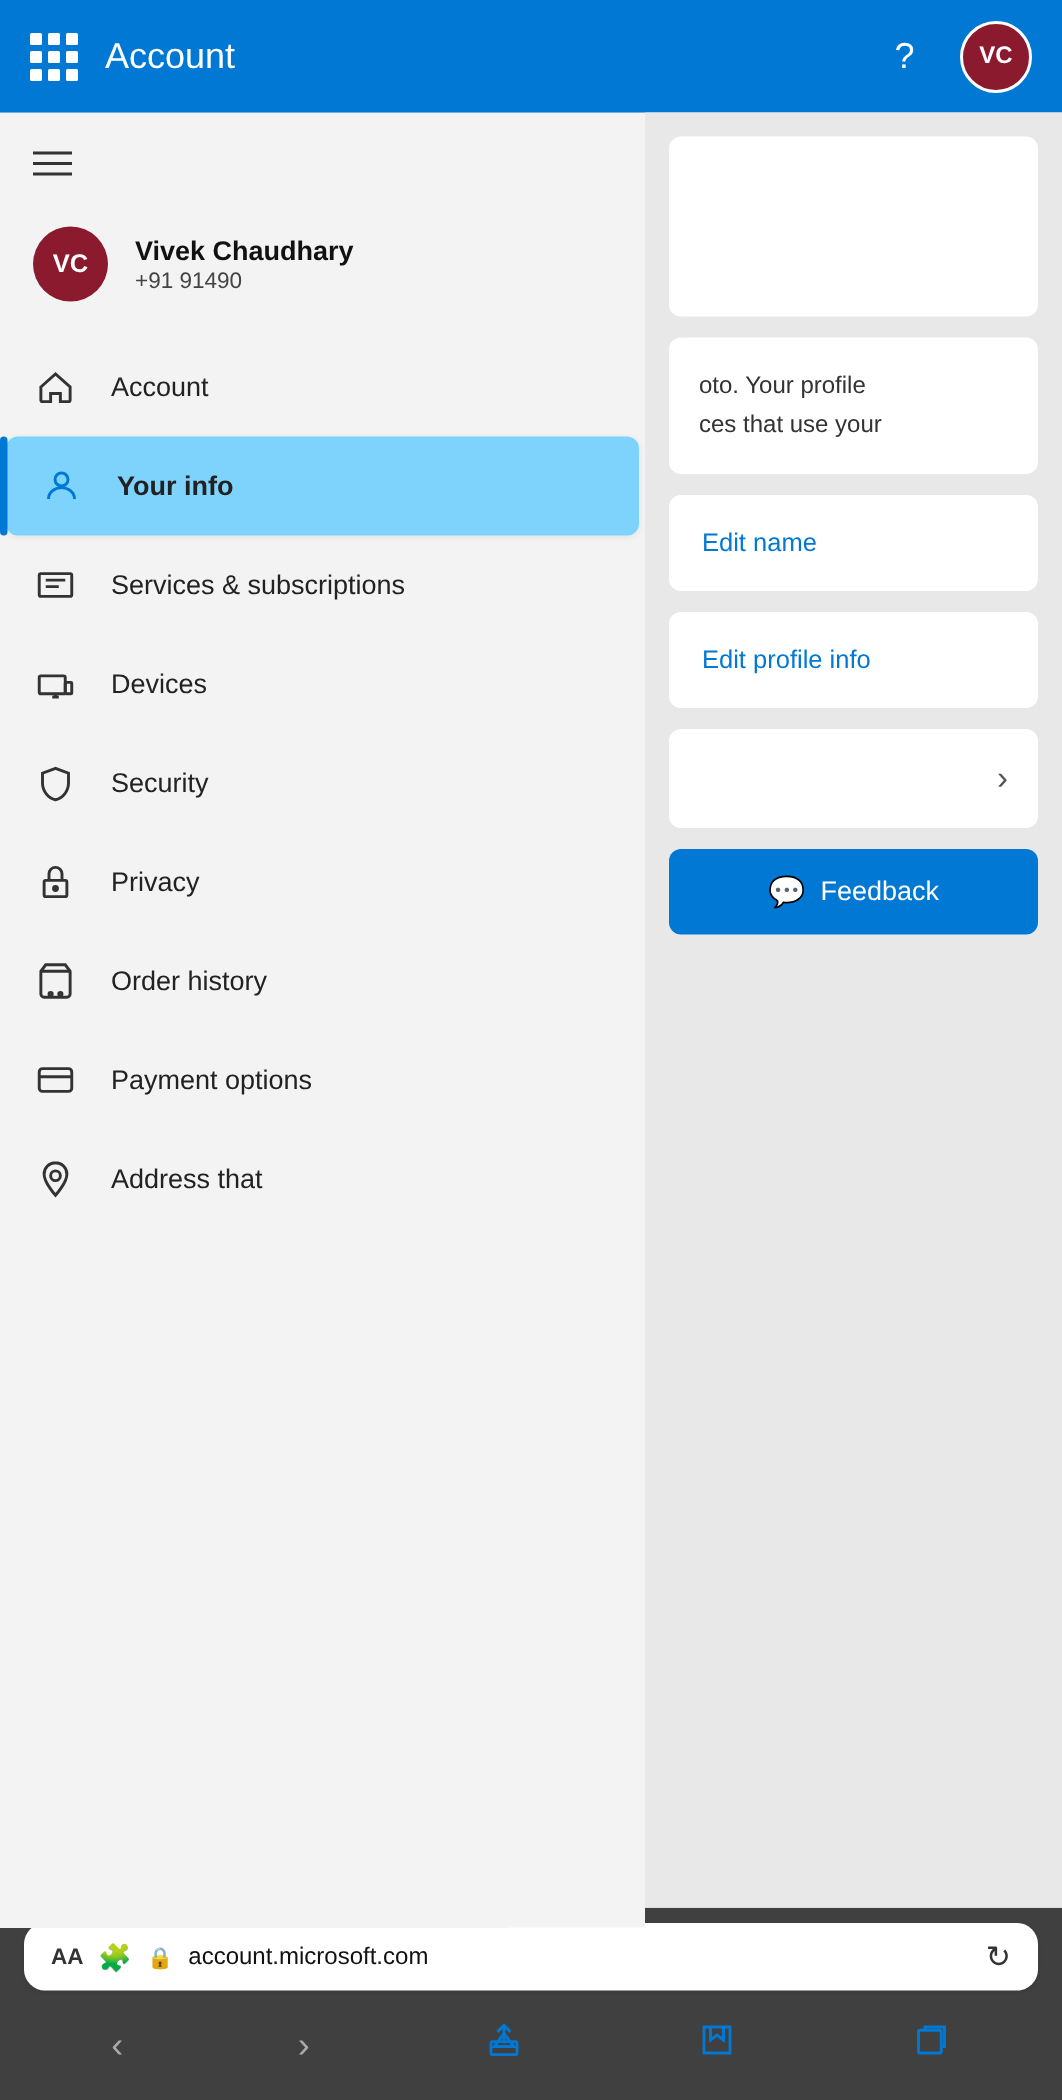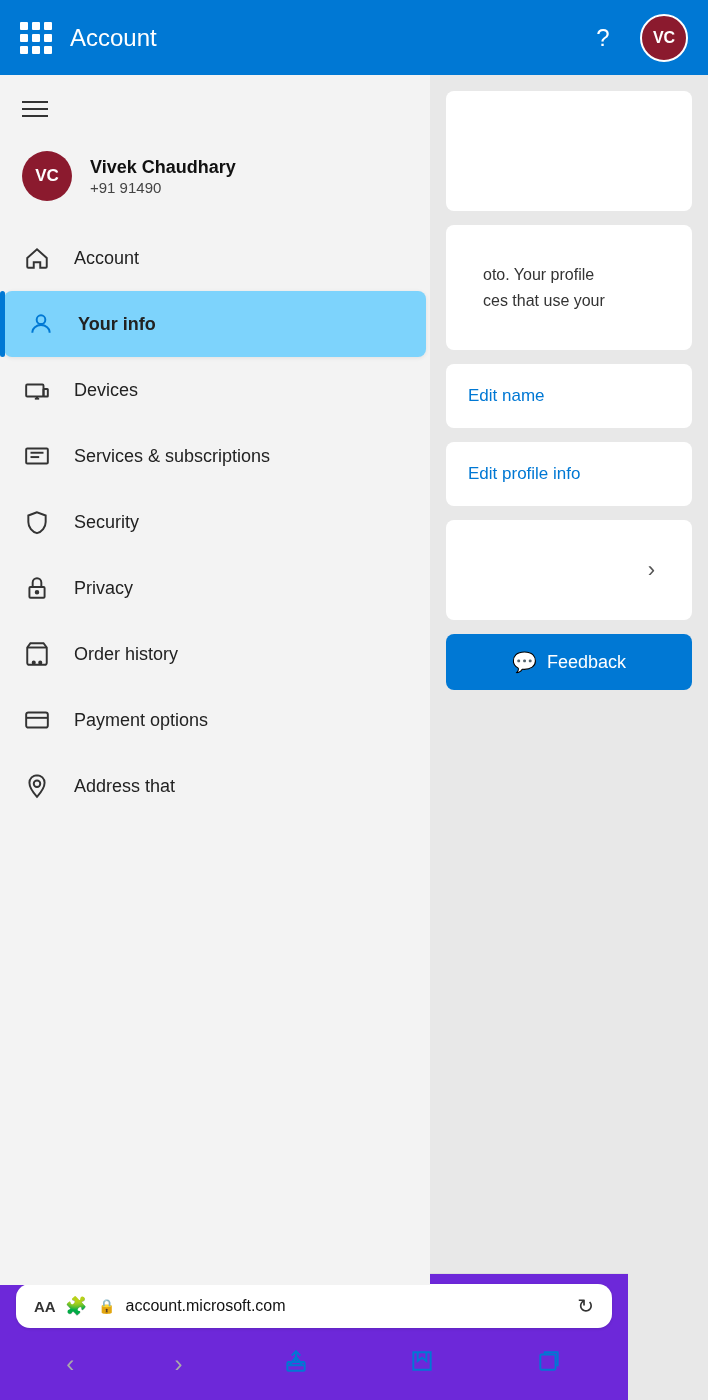--- a/index.html
+++ b/index.html
@@ -169,21 +169,21 @@
       padding: 16px;
       overflow: hidden;
       display: flex;
       flex-direction: column;
       gap: 14px;
     }
 
     .content-card {
       background: white;
       border-radius: 8px;
-      padding: 37px;
+      padding: 20px;
     }
     .edit-link {
       color: #0078d4;
       font-size: 17px;
       display: block;
       cursor: pointer;
     }
     .content-text {
       color: #333;
       font-size: 16px;
@@ -209,22 +209,22 @@
       cursor: pointer;
       width: 100%;
       justify-content: center;
     }
 
     
     .browser-bar {
       position: fixed;
       bottom: 0;
       left: 0;
-      width: 628px;
-      background: #6d28d9;
+      width: 708px;
+      background: #404040;
       border-top: 1px solid #ddd;
     }
     .url-bar {
       margin: 10px 16px 8px 16px;
       background: white;
       border-radius: 14px;
       padding: 10px 18px;
       display: flex;
       align-items: center;
       gap: 10px;
@@ -321,38 +321,38 @@
           <circle cx="12" cy="8" r="4"></circle>
           <path d="M4 20c0-4 3.6-7 8-7s8 3 8 7"></path>
         </svg>
       </div>
       <span class="nav-label">Your info</span>
     </div>
 
     <div class="nav-item">
       <div class="nav-icon">
         <svg viewBox="0 0 24 24" fill="none" stroke="#333" stroke-width="1.8">
+          <rect x="2" y="5" width="20" height="14" rx="1"></rect>
+          <line x1="6" y1="9" x2="18" y2="9"></line>
+          <line x1="6" y1="13" x2="14" y2="13"></line>
+        </svg>
+      </div>
+      <span class="nav-label">Services &amp; subscriptions</span>
+    </div>
+
+    <div class="nav-item">
+      <div class="nav-icon">
+        <svg viewBox="0 0 24 24" fill="none" stroke="#333" stroke-width="1.8">
           <rect x="2" y="7" width="16" height="11" rx="1"></rect>
           <line x1="10" y1="20" x2="14" y2="20"></line>
           <line x1="12" y1="18" x2="12" y2="20"></line>
           <rect x="18" y="11" width="4" height="7" rx="0.5"></rect>
         </svg>
       </div>
       <span class="nav-label">Devices</span>
-    </div>
-
-    <div class="nav-item">
-      <div class="nav-icon">
-        <svg viewBox="0 0 24 24" fill="none" stroke="#333" stroke-width="1.8">
-          <rect x="2" y="5" width="20" height="14" rx="1"></rect>
-          <line x1="6" y1="9" x2="18" y2="9"></line>
-          <line x1="6" y1="13" x2="14" y2="13"></line>
-        </svg>
-      </div>
-      <span class="nav-label">Services &amp; subscriptions</span>
     </div>
 
     <div class="nav-item">
       <div class="nav-icon">
         <svg viewBox="0 0 24 24" fill="none" stroke="#333" stroke-width="1.8">
           <path d="M12 3L4 6v6c0 5 3.5 9.3 8 10.3C16.5 21.3 20 17 20 12V6L12 3z"></path>
         </svg>
       </div>
       <span class="nav-label">Security</span>
     </div>

